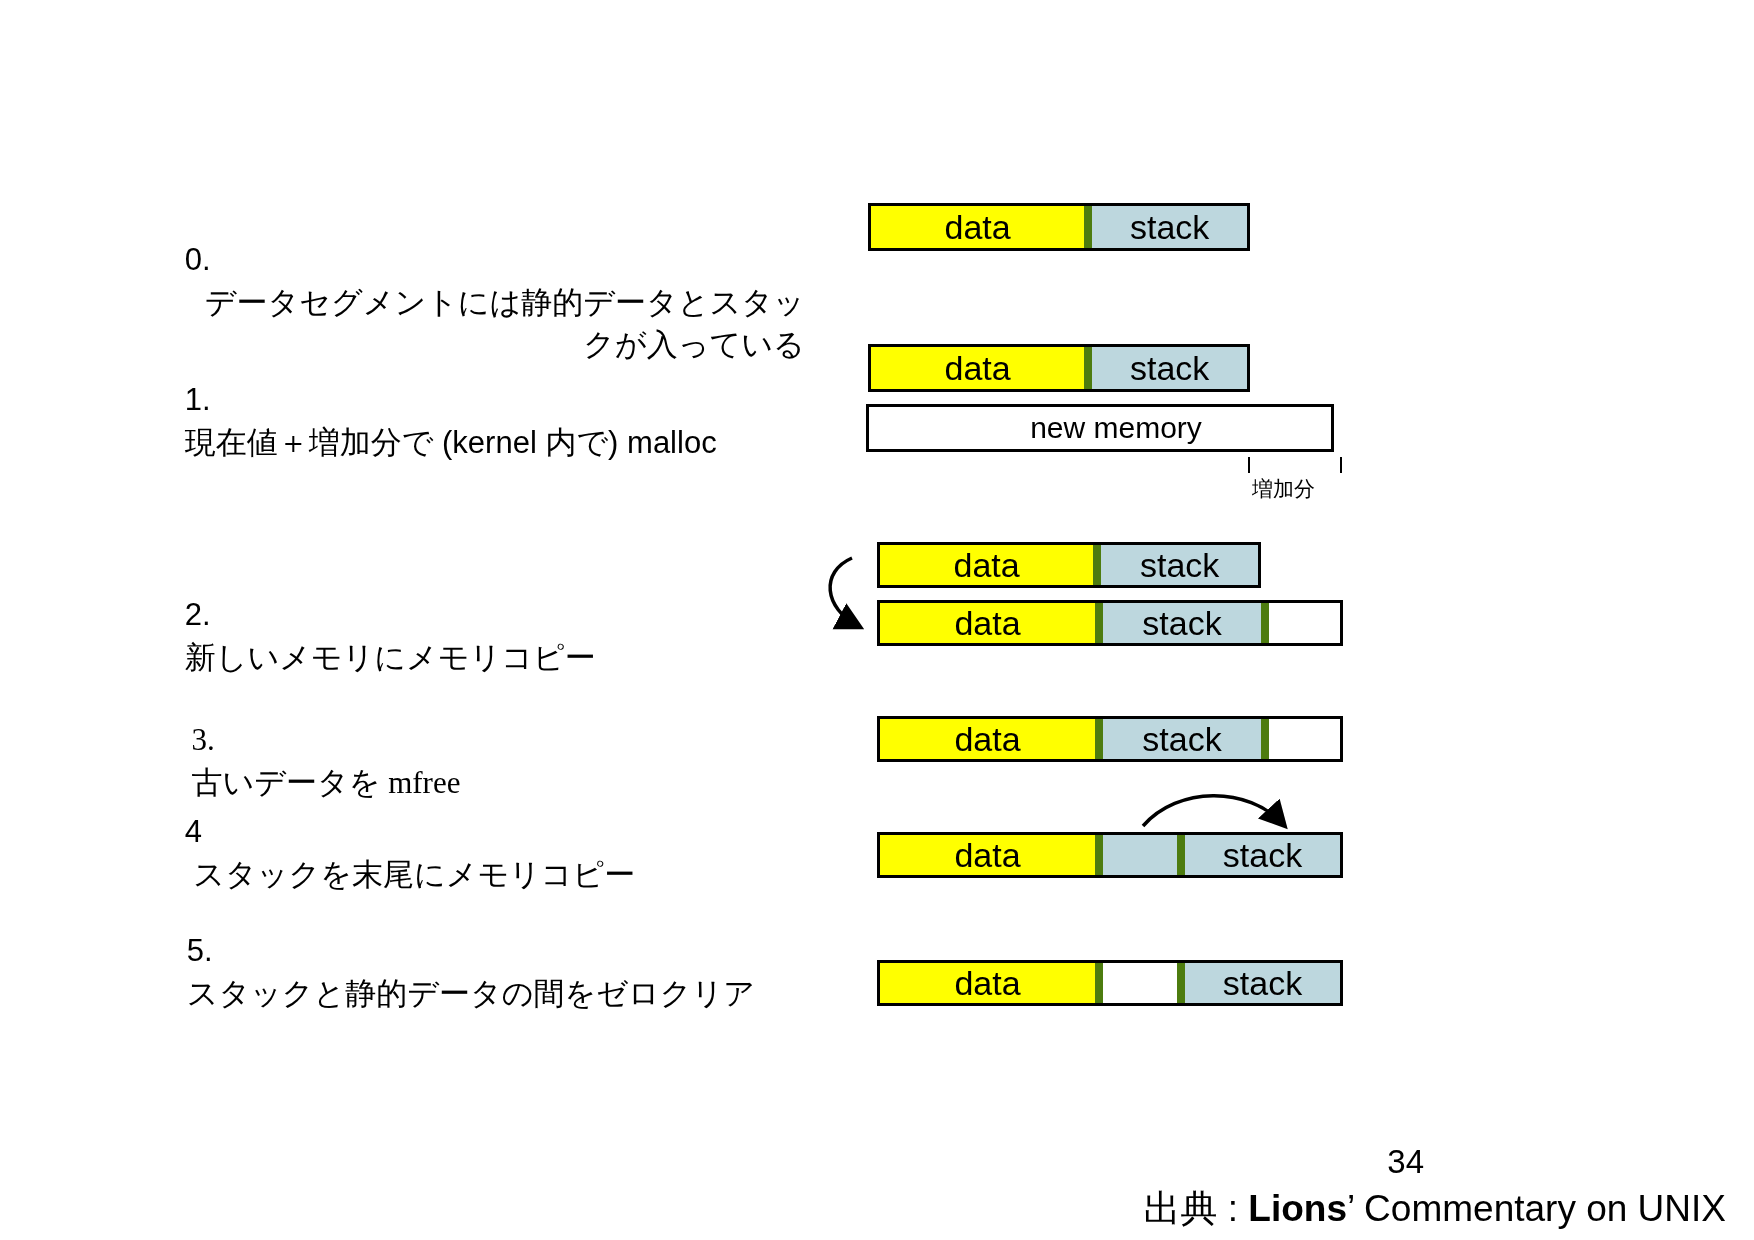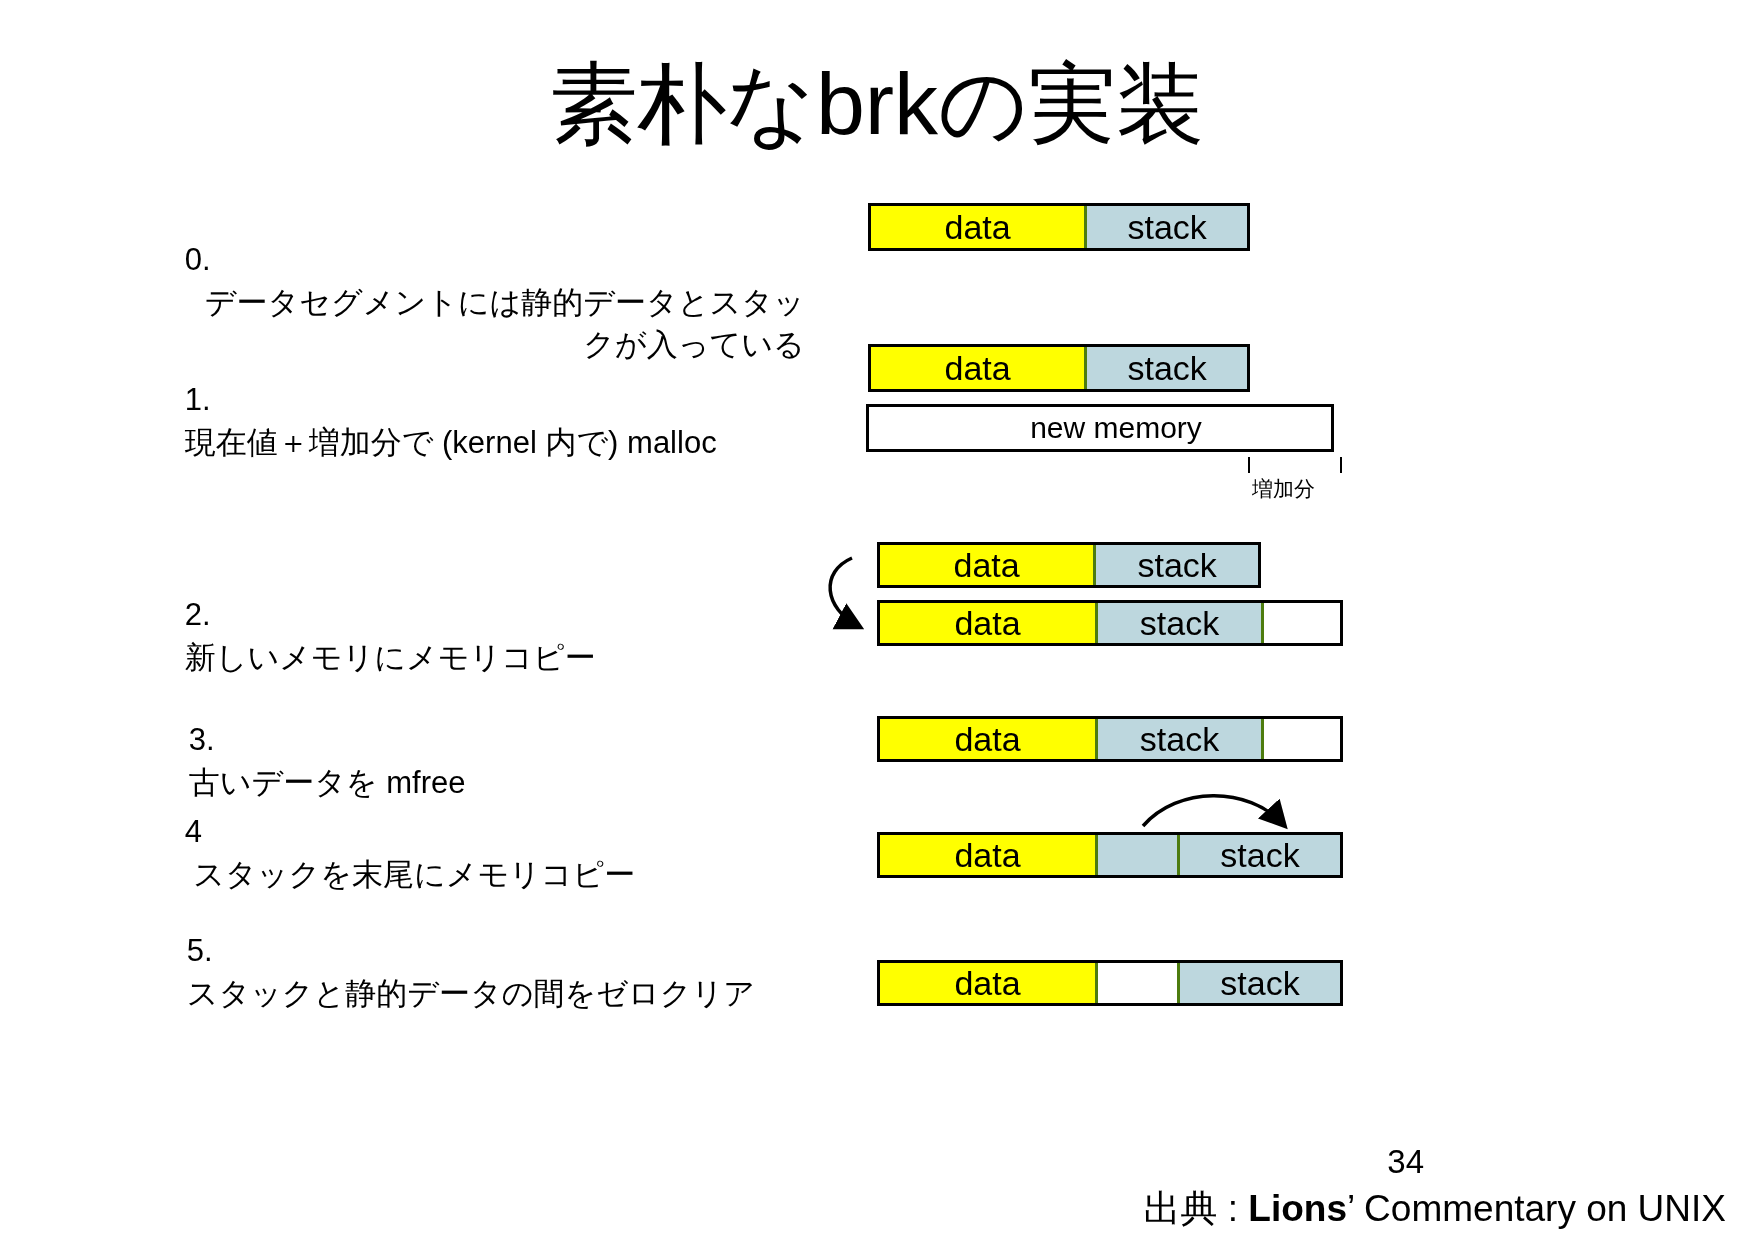--- a/index.html
+++ b/index.html
@@ -45,21 +45,21 @@
     line-height: 1.38;
     white-space: pre-wrap;
   }
   .step .num {
     display: inline;
   }
   .step-0 { top: 0px;   left: 0px; width: 690px; text-indent: 0; }
   .step-0 .body { display: inline-block; vertical-align: top; width: 620px; text-align: right; }
   .step-1 { top: 140px; left: 0px; width: 700px; }
   .step-2 { top: 355px; left: 0px; width: 700px; }
-  .step-3 { top: 480px; left: 4px; width: 700px; }
+  .step-3 { top: 480px; left: 12px; width: 700px; font-family: Liberation Serif, serif; }
   .step-4 { top: 572px; left: 0px; width: 700px; }
   .step-5 { top: 691px; left: 2px; width: 700px; }
 
   
   .diagrams {
     position: absolute;
     left: 0;
     top: 0;
     width: 1754px;
     height: 1240px;
@@ -80,21 +80,21 @@
     box-sizing: border-box;
     height: 100%;
     display: flex;
     align-items: center;
     justify-content: center;
     font-size: 34px;
   }
   .seg-data  { background: #ffff00; }
   .seg-stack { background: #bdd7de; }
   .seg-empty { background: #ffffff; }
-  .seg + .seg { border-left: 3px solid #4d7c0f; }
+  .seg + .seg { border-left: 8px solid #4d7c0f; }
 
   .cap-label {
     position: absolute;
     font-size: 21px;
     line-height: 1;
   }
   .tick {
     position: absolute;
     width: 2px;
     background: #000000;
@@ -123,21 +123,20 @@
     font-size: 37px;
     white-space: nowrap;
   }
   .source .bold { font-weight: bold; }
 </style>
 </head>
 <body>
 
 <div class="slide">
 
-  <div class="title">素朴なbrkの実装</div>
 
   <div class="steps">
 
     <div class="step step-0">
       <span class="num">0.</span>
       <span class="body">データセグメントには静的データとスタックが入っている</span>
     </div>
 
     <div class="step step-1">
       <span class="num">1.</span>

